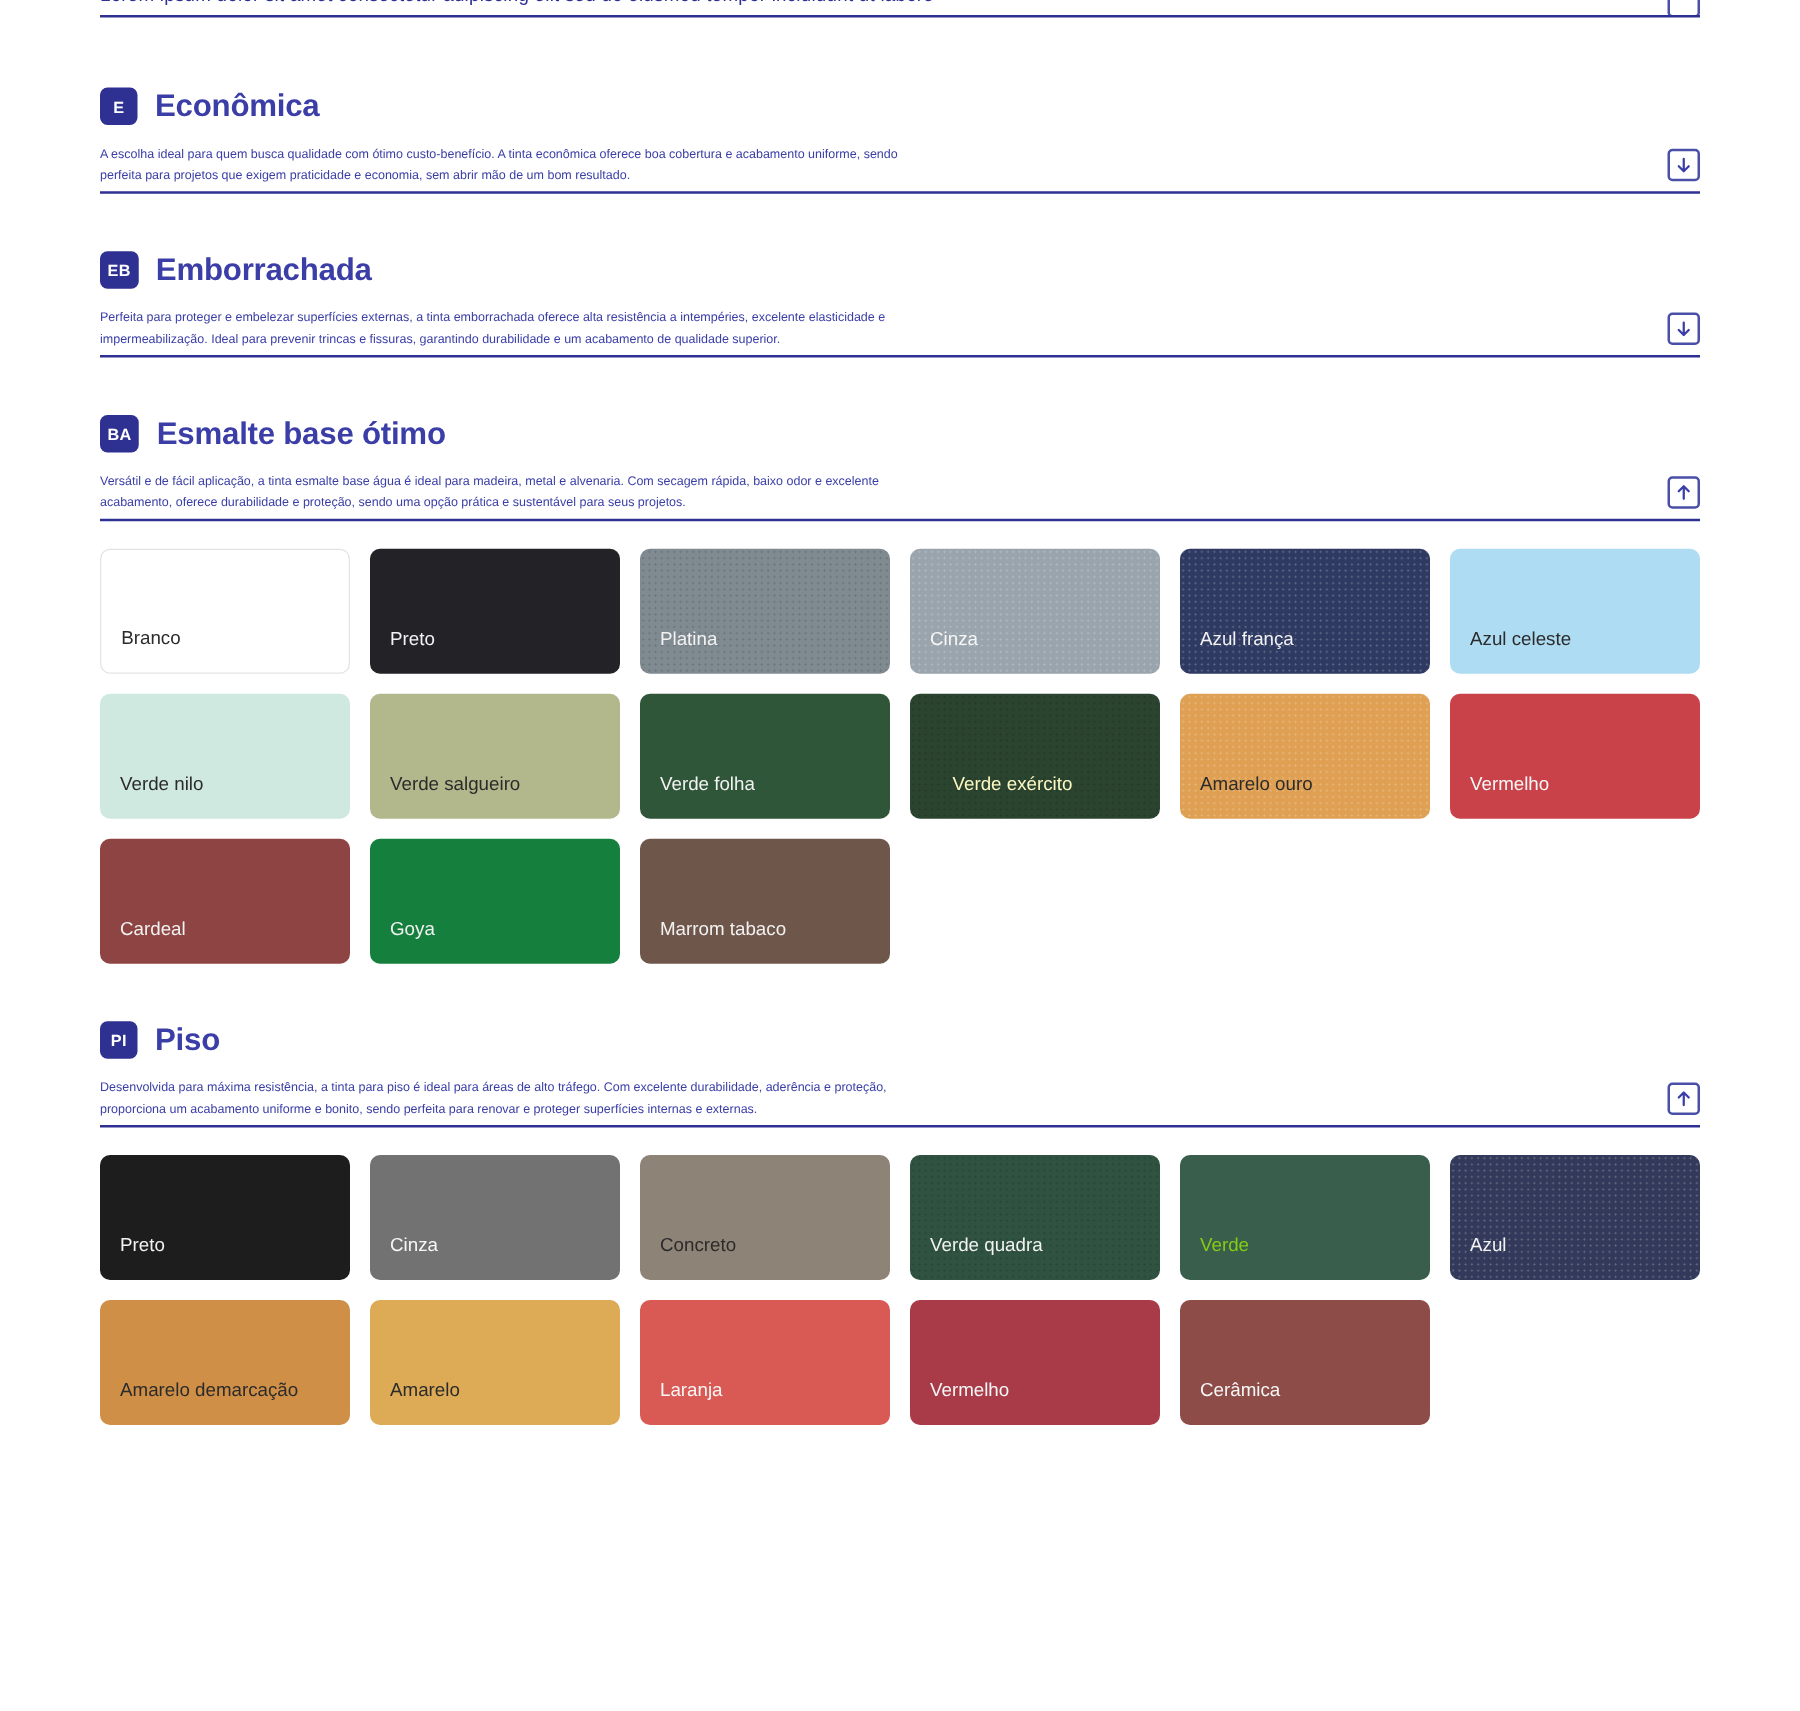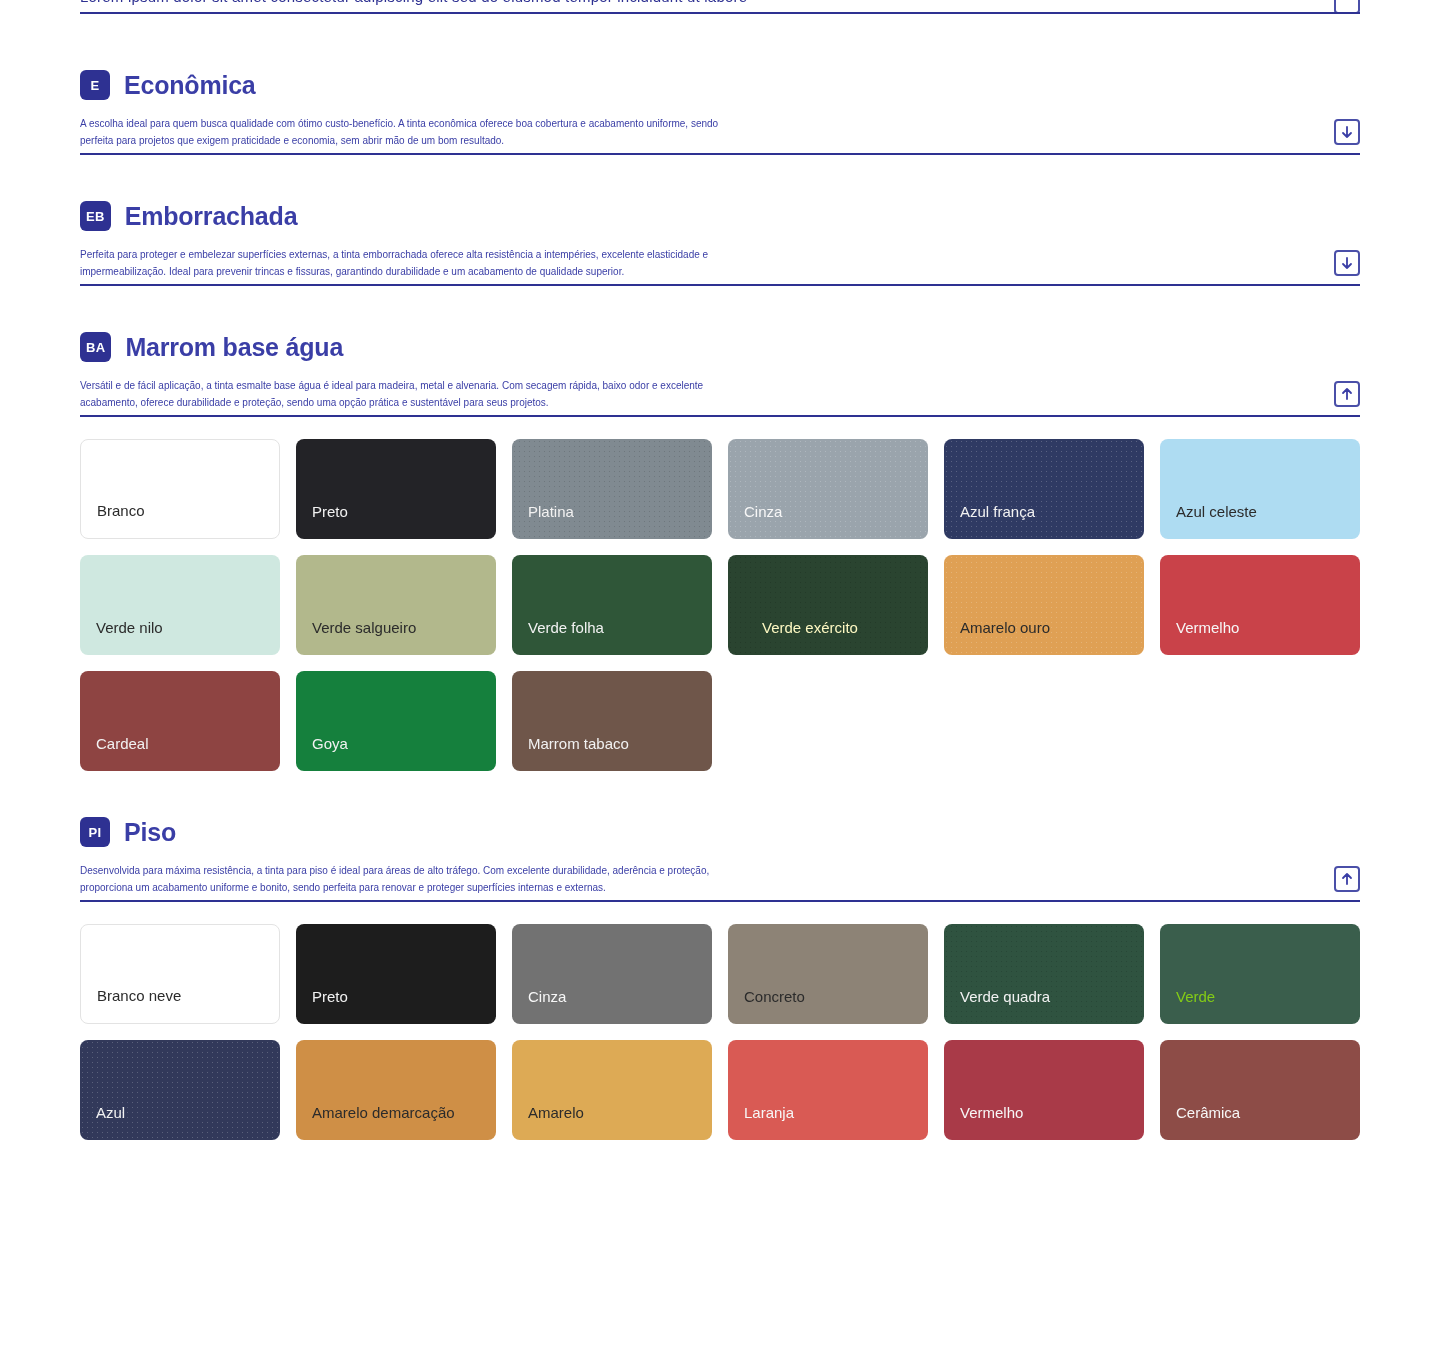--- a/index.html
+++ b/index.html
@@ -194,21 +194,21 @@
           <button class="toggle-btn">
             <svg width="14" height="14" viewBox="0 0 14 14" fill="none" stroke="currentColor" stroke-width="1.8" stroke-linecap="round" stroke-linejoin="round">
               <path d="M7 2v10M3 8l4 4 4-4"></path>
             </svg>
           </button>
         </div>
       </div>
       <div class="section">
         <div class="section-head">
           <span class="badge">BA</span>
-          <span class="section-title">Marrom base água</span>
+          <span class="section-title">Esmalte base ótimo</span>
         </div>
         <div class="section-body">
           <p class="section-desc">Versátil e de fácil aplicação, a tinta esmalte base água é ideal para madeira, metal e alvenaria. Com secagem rápida, baixo odor e excelente acabamento, oferece durabilidade e proteção, sendo uma opção prática e sustentável para seus projetos.</p>
           <button class="toggle-btn">
             <svg width="14" height="14" viewBox="0 0 14 14" fill="none" stroke="currentColor" stroke-width="1.8" stroke-linecap="round" stroke-linejoin="round">
               <path d="M7 12V2M3 6l4-4 4 4"></path>
             </svg>
           </button>
         </div>
         <div class="swatch-grid">
@@ -266,23 +266,20 @@
         </div>
         <div class="section-body">
           <p class="section-desc">Desenvolvida para máxima resistência, a tinta para piso é ideal para áreas de alto tráfego. Com excelente durabilidade, aderência e proteção, proporciona um acabamento uniforme e bonito, sendo perfeita para renovar e proteger superfícies internas e externas.</p>
           <button class="toggle-btn">
             <svg width="14" height="14" viewBox="0 0 14 14" fill="none" stroke="currentColor" stroke-width="1.8" stroke-linecap="round" stroke-linejoin="round">
               <path d="M7 12V2M3 6l4-4 4 4"></path>
             </svg>
           </button>
         </div>
         <div class="swatch-grid">
-          <div class="swatch light-border" style="background: rgb(255, 255, 255);">
-            <span class="swatch-label" style="color: rgb(43, 43, 43);">Branco neve</span>
-          </div>
           <div class="swatch" style="background: rgb(29, 29, 29);">
             <span class="swatch-label" style="color: rgb(242, 242, 242);">Preto</span>
           </div>
           <div class="swatch" style="background: rgb(114, 114, 114);">
             <span class="swatch-label" style="color: rgb(247, 247, 247);">Cinza</span>
           </div>
           <div class="swatch" style="background: rgb(141, 131, 118);">
             <span class="swatch-label" style="color: rgb(43, 43, 43);">Concreto</span>
           </div>
           <div class="swatch textured" style="background: rgb(47, 83, 64);">

